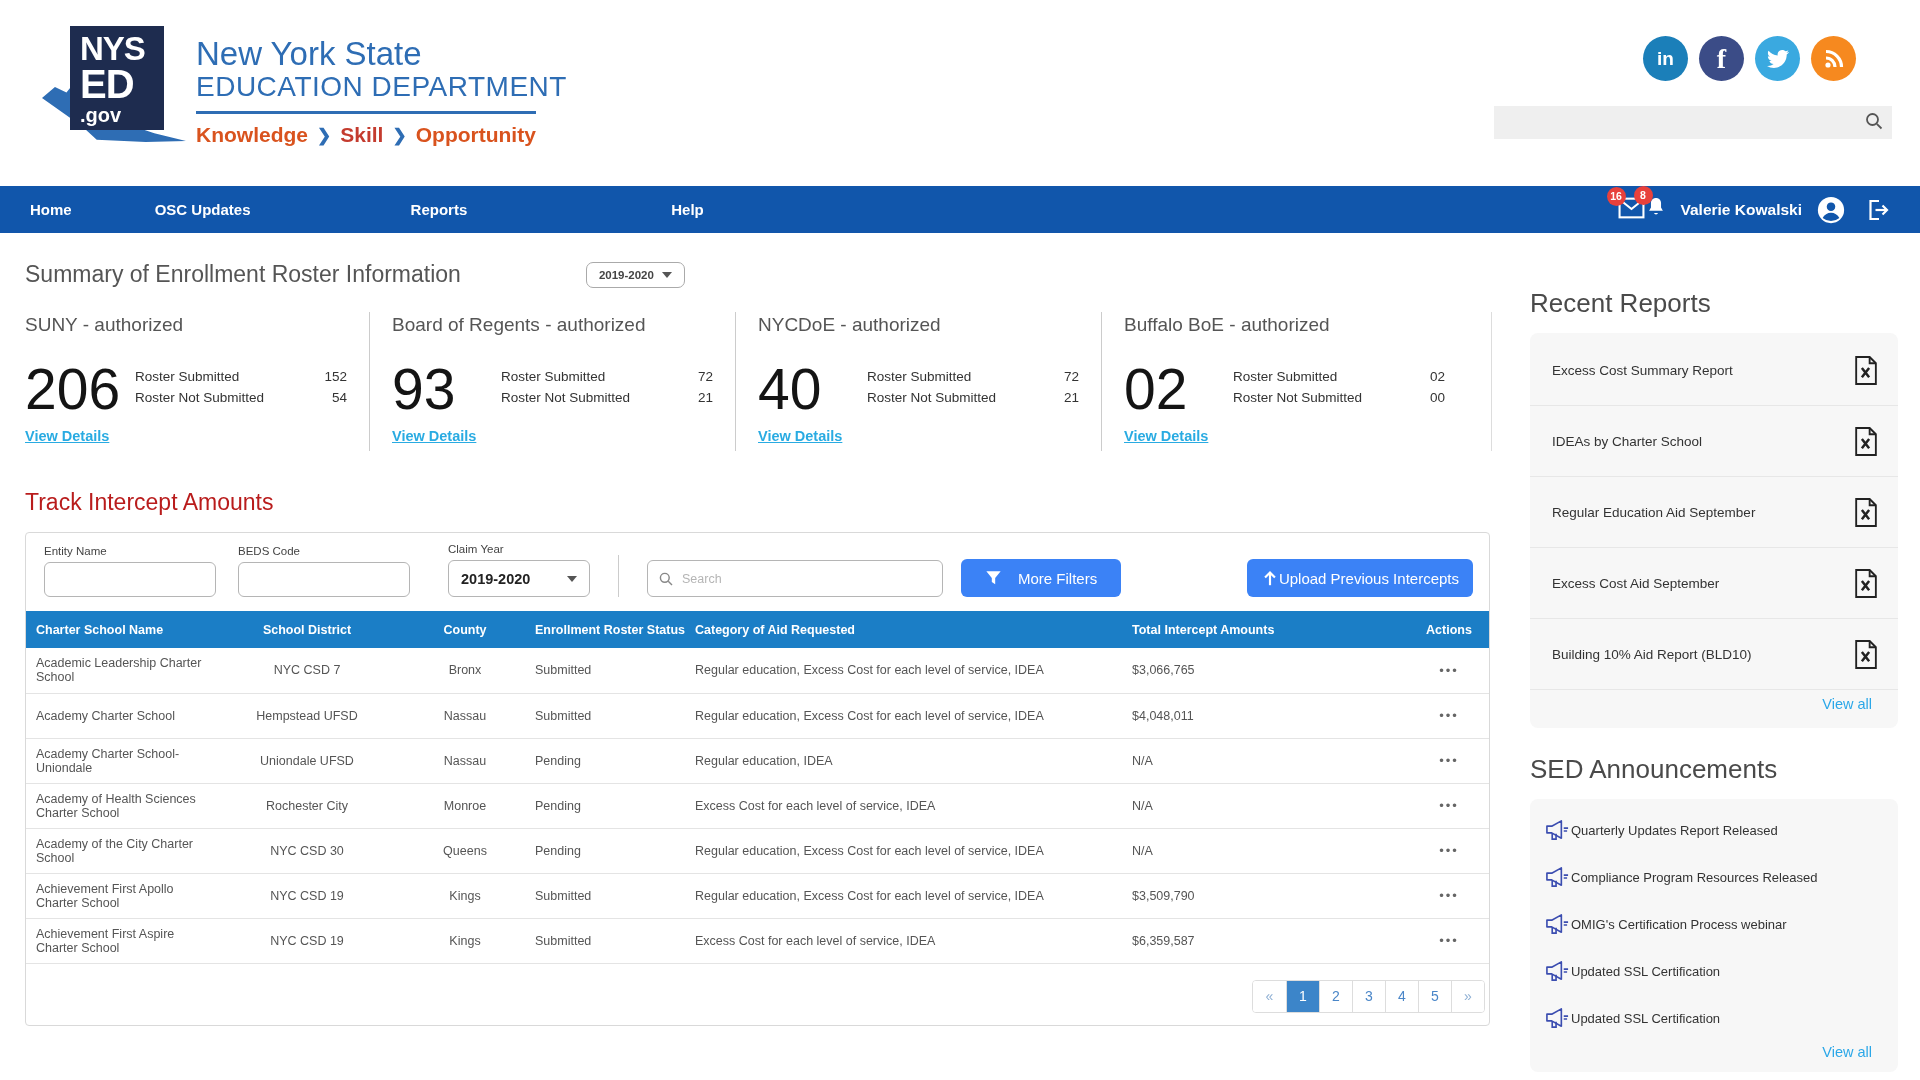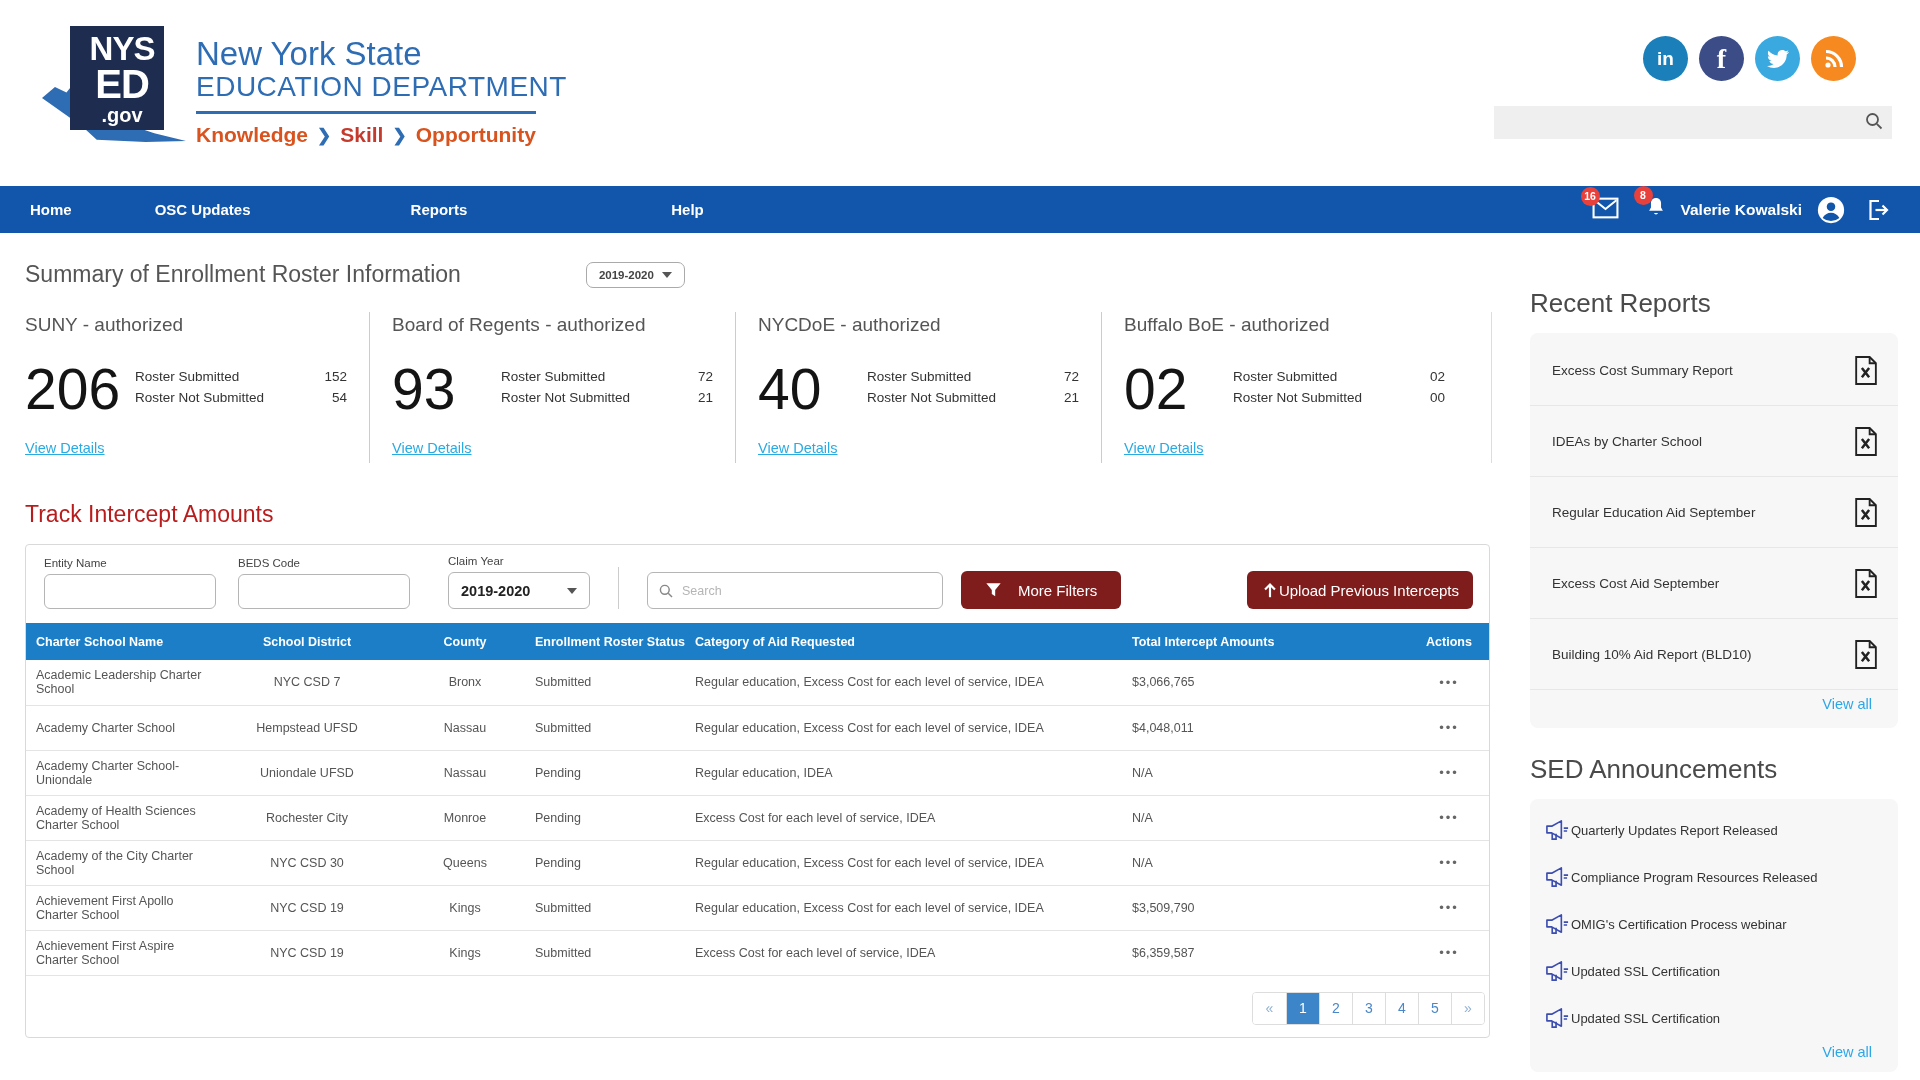--- a/index.html
+++ b/index.html
@@ -3,21 +3,21 @@
 <meta charset="utf-8">
 <style>
   * { box-sizing: border-box; margin: 0; padding: 0; }
   body {
     width: 1920px; height: 1080px; overflow: hidden;
     background: #fff; font-family: "Liberation Sans", sans-serif; color: #333;
   }
   
   .top { height: 186px; position: relative; }
   .logo-wrap { position: absolute; left: 56px; top: 26px; display: flex; }
-  .logo-mark { width: 118px; height: 112px; position: relative; text-align: center; }
+  .logo-mark { width: 118px; height: 112px; position: relative; }
   .state-shape { position: absolute; left: -14px; top: 6px; width: 144px; height: 110px; background: #2e6db4;
     clip-path: polygon(52% 0, 60% 5%, 58% 16%, 66% 26%, 64% 86%, 78% 92%, 100% 99%, 72% 100%, 38% 98%, 28% 86%, 0 60%, 9% 50%, 17% 55%, 26% 40%, 28% 18%, 42% 7%); }
   .logo-box { position: absolute; left: 14px; top: 0; width: 94px; height: 104px; background: #1e2c4f;
     color: #fff; padding: 6px 0 0 10px; }
   .logo-box .l1 { font-size: 33px; font-weight: bold; letter-spacing: -1px; line-height: 33px; }
   .logo-box .l2 { font-size: 40px; font-weight: bold; letter-spacing: -1px; line-height: 38px; }
   .logo-box .l3 { font-size: 20px; font-weight: bold; line-height: 24px; }
   .brand { margin-left: 22px; padding-top: 12px; }
   .brand .b1 { color: #2e6db4; font-size: 33px; line-height: 32px; }
   .brand .b2 { color: #2e6db4; font-size: 28px; line-height: 34px; letter-spacing: .5px; }
@@ -43,21 +43,21 @@
   .nav-item { font-size: 15px; font-weight: bold; cursor: pointer; }
   .nav-item.n0 { margin-left: 30px; }
   .nav-item.n1 { margin-left: 83px; }
   .nav-item.n2 { margin-left: 160px; }
   .nav-item.n3 { margin-left: 204px; }
   .nav-right { margin-left: auto; display: flex; align-items: center; margin-right: 30px; }
   .icon-badge { position: relative; cursor: pointer; }
   .badge { position: absolute; top: -10px; left: -11px; background: #e8413c; color: #fff; border-radius: 50%;
     min-width: 19px; height: 19px; font-size: 10.5px; font-weight: bold; display: flex; align-items: center; justify-content: center; padding: 0 2px; }
   .user-name { font-size: 15.5px; font-weight: bold; margin: 0 14px 0 14px; cursor: pointer; }
-  .mail-wrap { margin-right: 26px; }
+  .mail-wrap { }
   .acct { cursor: pointer; margin-right: 20px; display: flex; }
   .logout { cursor: pointer; display: flex; }
 
   
   .main { display: flex; padding-left: 25px; }
   .content { width: 1465px; }
   .sidebar { width: 368px; margin-left: 40px; padding-top: 55px; }
 
   
   .section-head { display: flex; align-items: center; margin-top: 28px; }
@@ -67,38 +67,38 @@
   .caret { width: 0; height: 0; border-left: 5px solid transparent; border-right: 5px solid transparent; border-top: 6px solid #555; }
   .cards { display: flex; margin-top: 24px; border-right: 1px solid #ddd; width: 1467px; }
   .card { width: 366px; padding: 2px 22px 6px 22px; }
   .card:first-child { padding-left: 0; width: 344px; }
   .card + .card { border-left: 1px solid #ccc; }
   .card-title { font-size: 19px; color: #555; }
   .card-body { display: flex; margin-top: 24px; }
   .card-count { font-size: 57px; color: #141414; line-height: 58px; }
   .card-stats { margin-left: auto; width: 212px; margin-top: 6px; }
   .stat-row { display: flex; justify-content: space-between; font-size: 13.5px; color: #333; line-height: 21px; }
-  .view-details { display: inline-block; margin-top: 22px; color: #29abe2; text-decoration: underline; font-size: 14.5px; cursor: pointer; }
+  .view-details { display: inline-block; margin-top: 10px; color: #29abe2; text-decoration: underline; font-size: 14.5px; cursor: pointer; font-weight: bold; }
 
   
   .intercept-title { font-size: 23px; color: #b91c1c; margin: 38px 0 16px; }
   .intercept-card { border: 1px solid #d9d9d9; border-radius: 4px; width: 1465px; }
   .filter-row { display: flex; align-items: flex-end; padding: 10px 16px 14px 12px; }
   .field-label { font-size: 11.5px; color: #444; margin-bottom: 5px; }
   .txt { width: 172px; height: 35px; border: 1px solid #b5b5b5; border-radius: 6px; outline: none; padding: 0 8px; font-size: 14px; }
   .f-entity { margin-left: 6px; }
   .f-beds { margin-left: 22px; }
   .f-claim { margin-left: 38px; }
   .claim-select { width: 142px; height: 37px; border: 1px solid #b5b5b5; border-radius: 6px; display: flex;
     align-items: center; justify-content: space-between; padding: 0 12px; font-size: 14.5px; font-weight: bold; color: #222; cursor: pointer; background:#fff; }
   .vdiv { width: 1px; height: 42px; background: #ccc; margin: 0 28px; }
   .search-box { width: 296px; height: 37px; border: 1px solid #b5b5b5; border-radius: 6px; display: flex; align-items: center; padding: 0 10px; }
   .search-box input { border: none; outline: none; flex: 1; font-size: 12.5px; margin-left: 8px; color:#555; }
   .search-box input::placeholder { color: #b5b5b5; }
-  .btn { height: 38px; background: #7f1d1d; color: #fff; border: none; border-radius: 6px; font-size: 15px;
+  .btn { height: 38px; background: #3b82f6; color: #fff; border: none; border-radius: 6px; font-size: 15px;
     display: flex; align-items: center; cursor: pointer; font-family: "Liberation Sans", sans-serif; }
   .more-filters { margin-left: 18px; padding: 0 24px; gap: 16px; }
   .upload-btn { margin-left: auto; padding: 0 14px; }
 
   table { width: 100%; border-collapse: collapse; table-layout: fixed; }
   thead th { background: #1b7ec6; color: #fff; font-size: 12.5px; font-weight: bold; height: 37px; text-align: left; }
   tbody td { height: 45px; border-bottom: 1px solid #e4e4e4; font-size: 12.5px; color: #555; background: #fff; }
   .col1 { width: 193px; } .col2 { width: 176px; } .col3 { width: 140px; } .col4 { width: 160px; }
   .col5 { width: 437px; } .col6 { width: 277px; } .col7 { width: 80px; }
   th.c1, td.c1 { padding-left: 10px; padding-right: 14px; }

